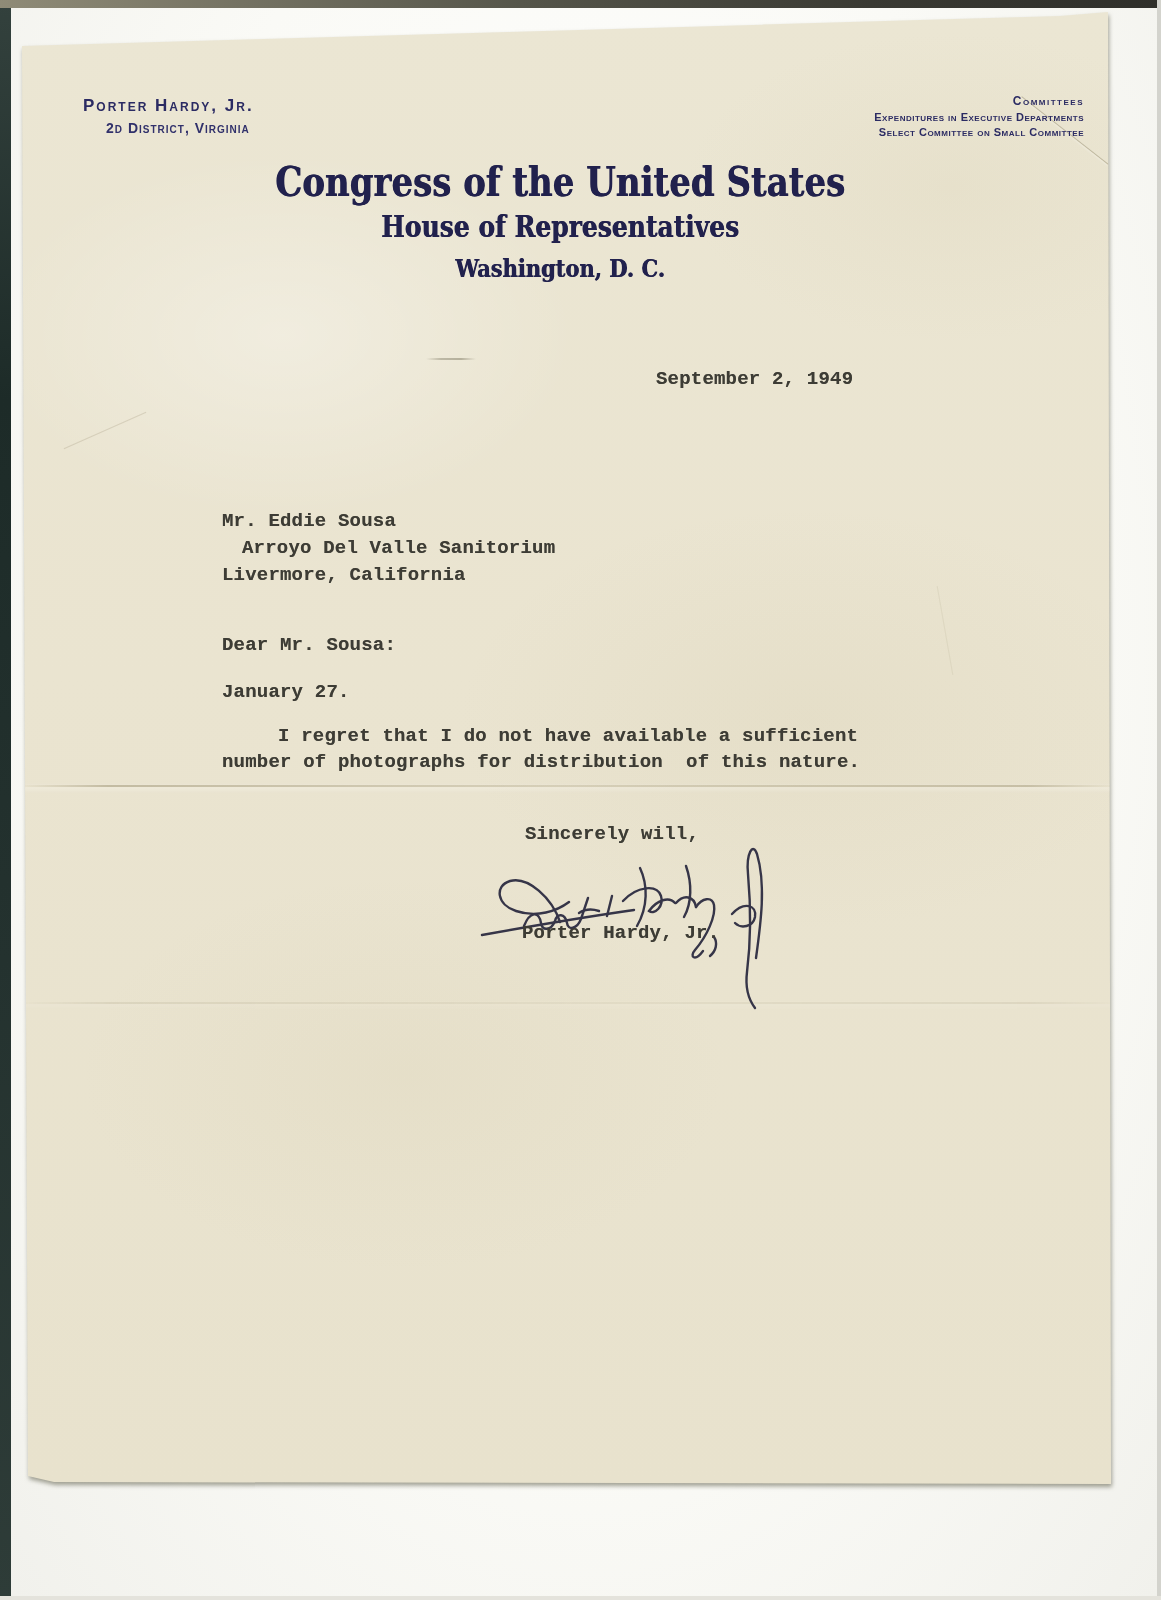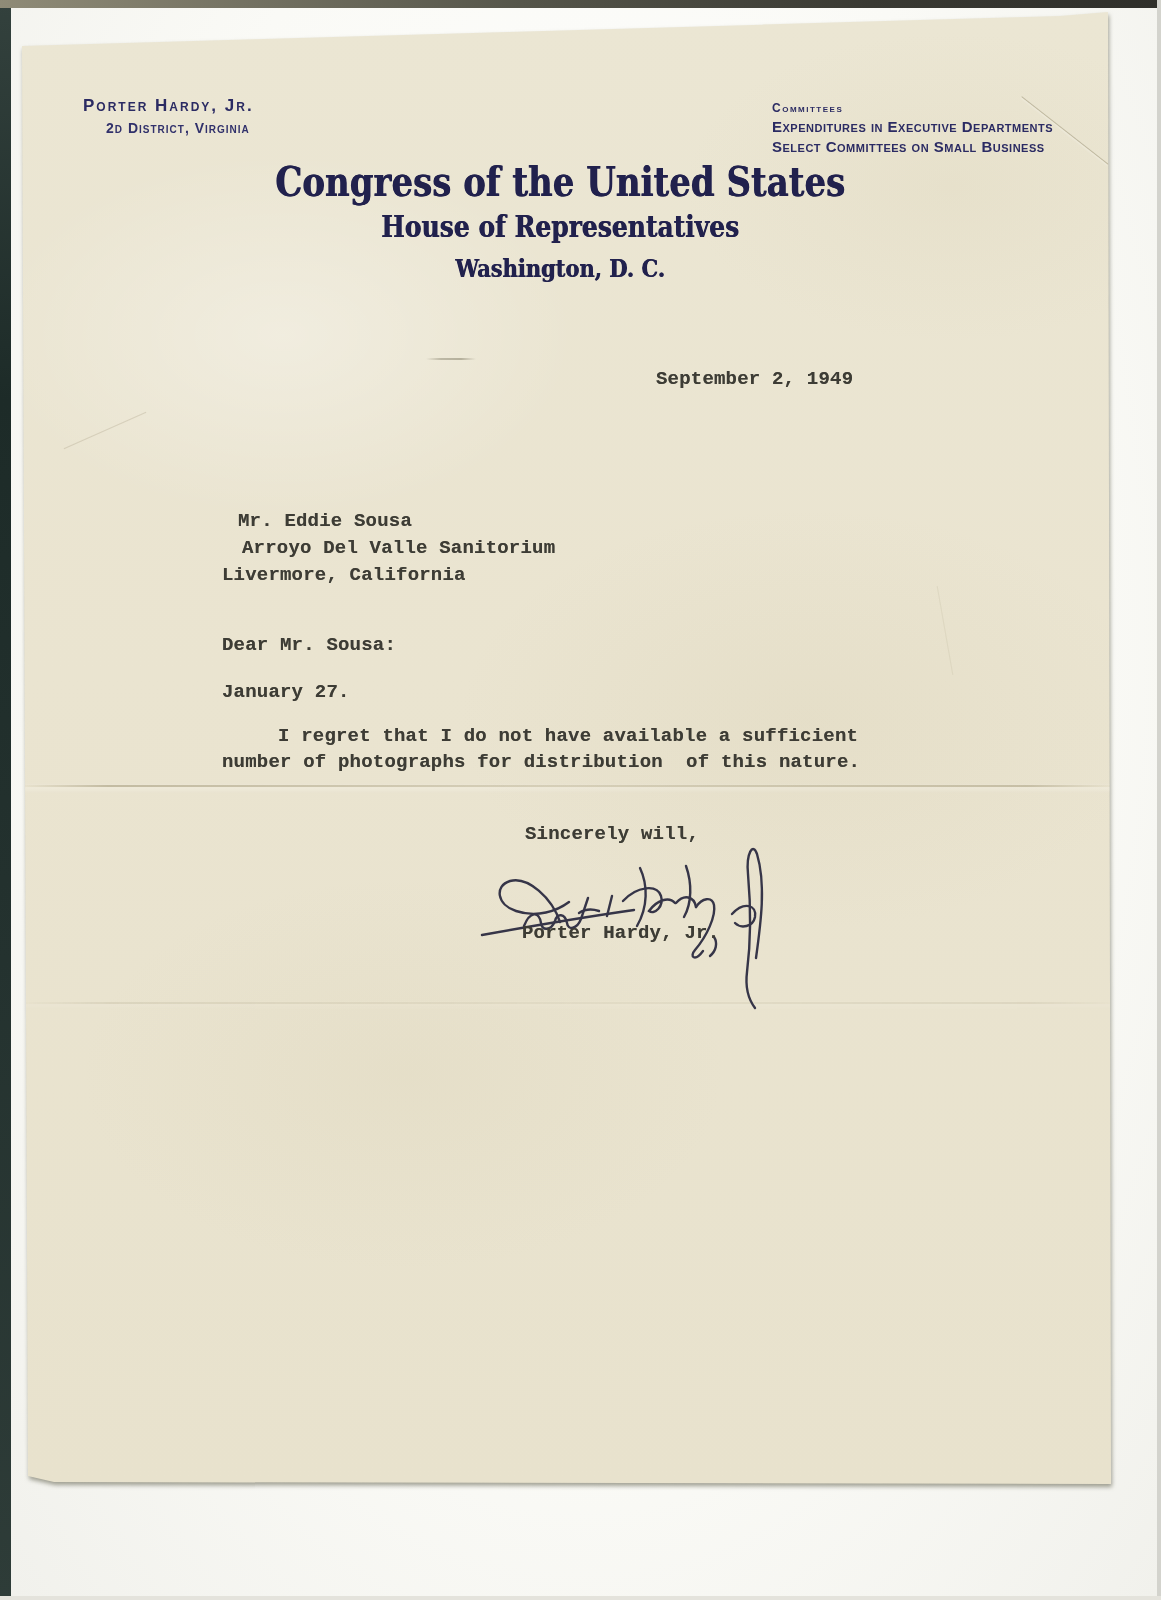--- a/index.html
+++ b/index.html
@@ -35,38 +35,38 @@
     box-shadow:0 2px 4px rgba(255,255,255,0.55);}
   .crease-faint{opacity:0.35;}
   .crease-corner{position:absolute;width:110px;height:1px;background:rgba(140,130,100,0.45);
     transform:rotate(38deg);box-shadow:0 1px 2px rgba(255,255,255,0.5);}
   .crease-diag{position:absolute;width:90px;height:1px;background:rgba(150,140,110,0.25);}
 
   
   .lh{color:#2b2b63;font-variant:small-caps;position:absolute;}
   .lh-name{left:63px;top:86px;font-size:17px;font-weight:700;letter-spacing:2px;}
   .lh-district{left:86px;top:110px;font-size:14px;font-weight:700;letter-spacing:1px;color:#31316b;}
-  .lh-committees{left:752px;top:91px;width:312px;text-align:left;}
+  .lh-committees{left:752px;top:84px;width:312px;text-align:right;}
   .lh-committees .head{font-size:12px;font-weight:700;letter-spacing:1.5px;}
-  .lh-committees .line{font-size:15px;font-weight:700;letter-spacing:0.5px;margin-top:3px;}
+  .lh-committees .line{font-size:11px;font-weight:700;letter-spacing:0.5px;margin-top:3px;}
   .lh-committees .line:first-of-type{margin-top:12px;}
 
   .bl{position:absolute;left:0;width:1080px;text-align:center;color:#21214d;
     font-family:"DejaVu Serif",serif;font-weight:700;
     text-shadow:0.6px 0 0 currentColor;transform:scaleY(1.18);transform-origin:top center;}
   .bl1{top:148px;font-size:34px;letter-spacing:0px;}
   .bl2{top:200px;font-size:25px;}
   .bl3{top:243px;font-size:21px;}
 
   
   .type{position:absolute;font-family:"Liberation Mono","DejaVu Sans Mono",monospace;
     font-weight:700;font-size:19px;color:#3d3c35;letter-spacing:0.2px;white-space:pre;
     text-shadow:0 0 0.5px rgba(60,60,50,0.6);}
   .t-date{left:636px;top:358px;text-align:center;}
-  .t-addr1{left:218px;top:500px;}
+  .t-addr1{left:202px;top:500px;}
   .t-addr2{left:202px;top:527px;margin-left:20px;}
   .t-addr3{left:202px;top:554px;}
   .t-salut{left:202px;top:592px;margin-top:32px;}
   .t-p1l1{left:258px;top:645px;}
   .t-p1l2{left:202px;top:671px;}
   .t-p2l1{left:258px;top:715px;}
   .t-p2l2{left:202px;top:741px;}
   .t-close{left:505px;top:813px;}
   .t-signame{left:502px;top:912px;}
 
@@ -92,21 +92,21 @@
     <div class="crease-corner" style="left:990px;top:120px;"></div>
     <div class="crease-diag" style="left:40px;top:420px;transform:rotate(-24deg);"></div>
     <div class="crease-diag" style="left:880px;top:620px;transform:rotate(80deg);opacity:.5;"></div>
 
     <div class="lh lh-name">Porter Hardy, Jr.</div>
     <div class="lh lh-district">2d District, Virginia</div>
 
     <div class="lh lh-committees">
       <div class="head">Committees</div>
       <div class="line">Expenditures in Executive Departments</div>
-      <div class="line">Select Committees on Small Business</div>
+      <div class="line">Select Committee on Small Committee</div>
     </div>
 
     <div class="bl bl1">Congress of the United States</div>
     <div class="bl bl2">House of Representatives</div>
     <div class="bl bl3">Washington, D. C.</div>
 
     <div class="pencil-dash"></div>
     <div class="type t-date">September 2, 1949</div>
 
     <div class="type t-addr1">Mr. Eddie Sousa</div>

